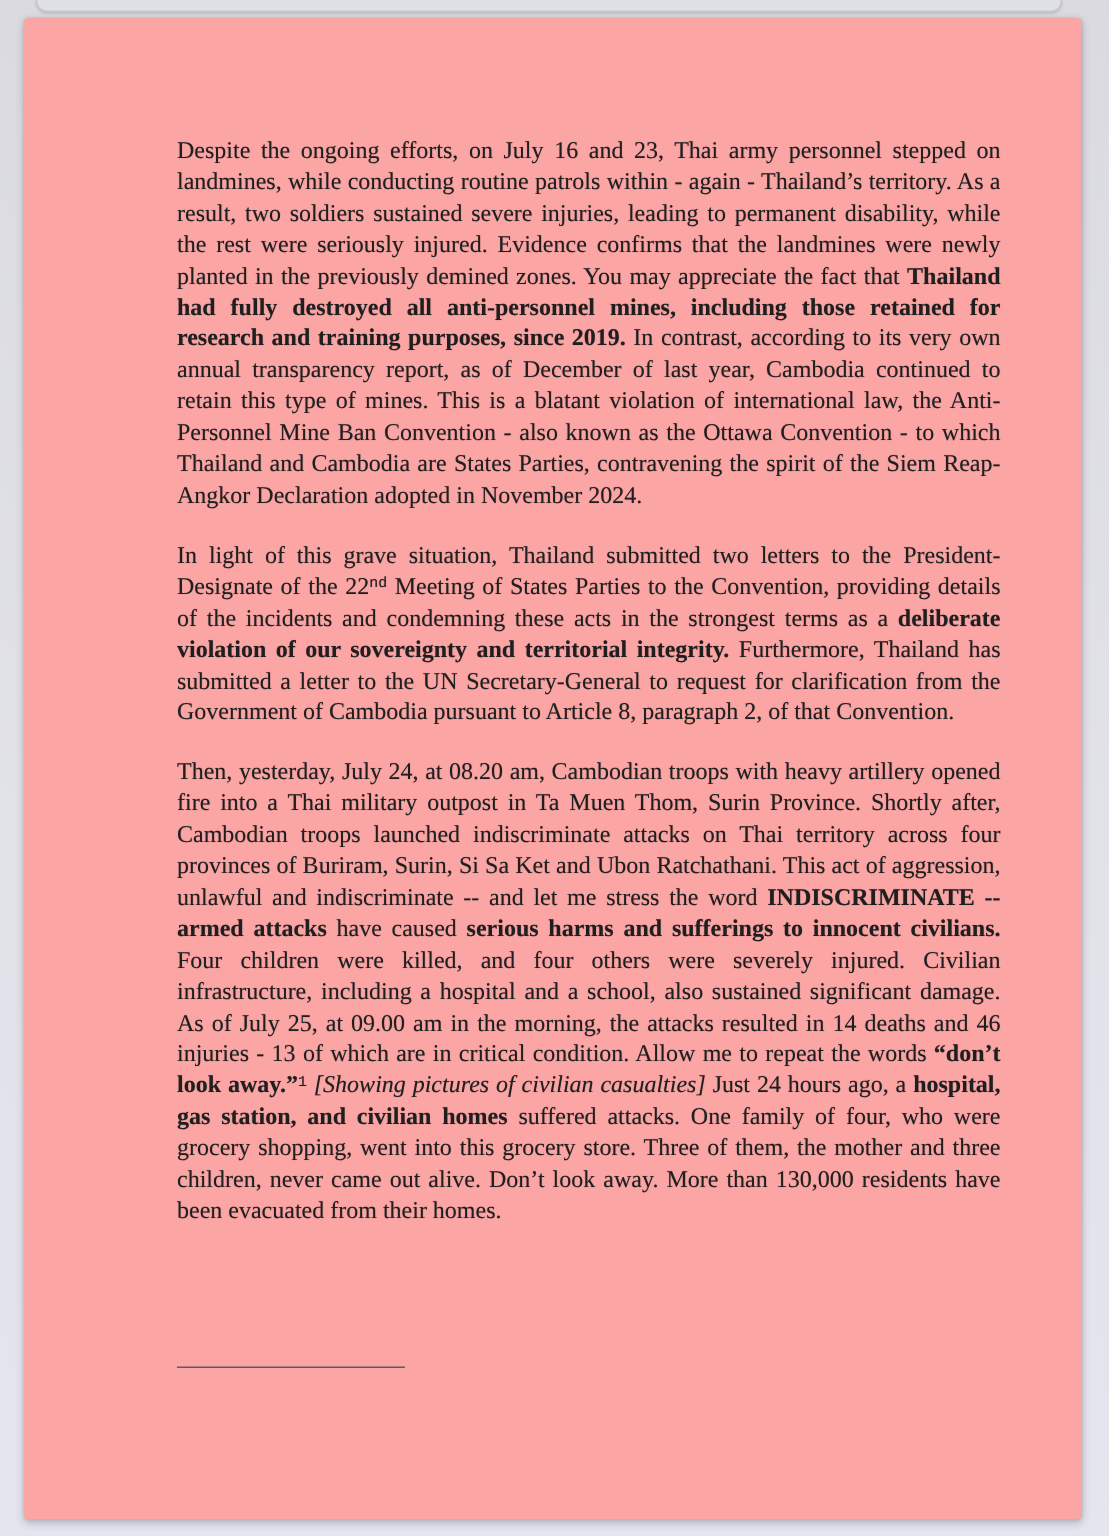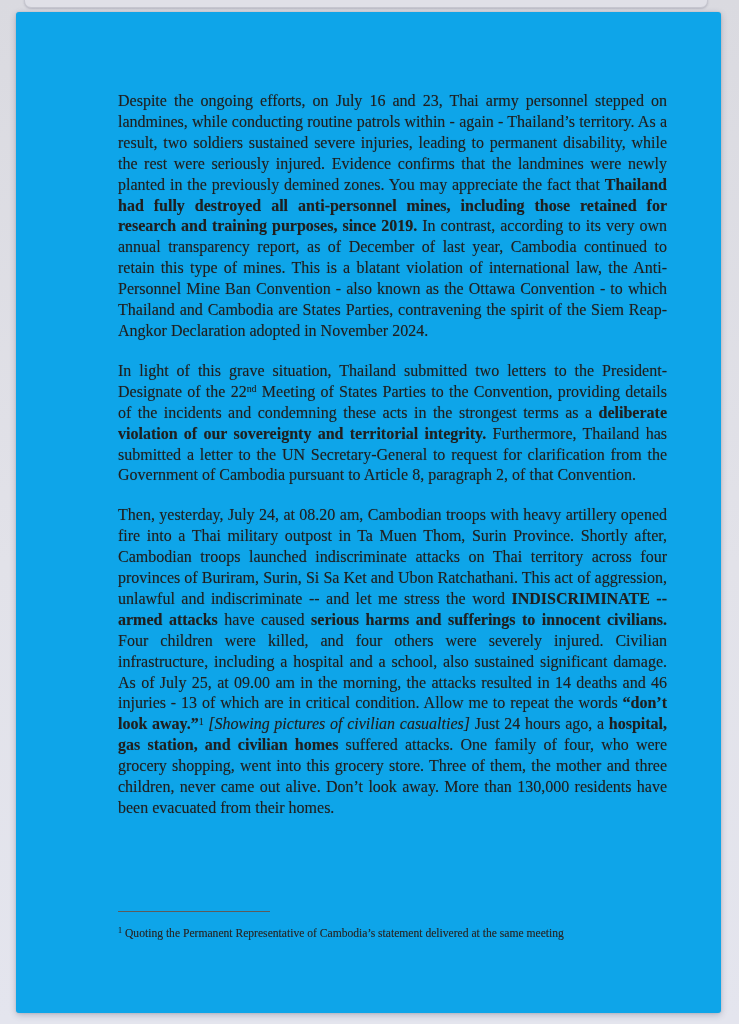--- a/index.html
+++ b/index.html
@@ -27,21 +27,21 @@
     border: 1px solid #c7c7d0;
     border-radius: 7px;
     box-shadow: 0 1px 2px rgba(90,90,110,0.25);
   }
   .sheet {
     position: absolute;
     left: 16px;
     top: 12px;
     width: 705px;
     height: 1001px;
-    background: #0ea5e9;
+    background: #fca5a5;
     border-radius: 3px;
     box-shadow: 0 0 2px rgba(0,0,0,0.12), 0 2px 6px rgba(70,70,95,0.30);
   }
   .content {
     position: absolute;
     left: 102px;
     top: 79px;
     width: 549px;
     color: #1f1f1f;
     font-size: 16px;
@@ -55,20 +55,21 @@
   .content p:last-of-type {
     margin-bottom: 18px;
   }
   .run.b { font-weight: bold; }
   .run.i { font-style: italic; }
   .run.sup {
     font-size: 62%;
     position: relative;
     top: -0.45em;
     line-height: 0;
+    font-family: Liberation Mono, monospace;
   }
   .footnote-block {
     position: absolute;
     left: 102px;
     top: 899px;
     width: 549px;
   }
   .footnote-divider {
     width: 152px;
     height: 0;
@@ -99,19 +100,16 @@
   <div class="sheet">
 
     <div class="content">
       <p><span class="run">Despite the ongoing efforts, on July 16 and 23, Thai army personnel stepped on landmines, while conducting routine patrols within - again - Thailand’s territory. As a result, two soldiers sustained severe injuries, leading to permanent disability, while the rest were seriously injured. Evidence confirms that the landmines were newly planted in the previously demined zones. You may appreciate the fact that </span><span class="run b">Thailand had fully destroyed all anti-personnel mines, including those retained for research and training purposes, since 2019.</span><span class="run"> In contrast, according to its very own annual transparency report, as of December of last year, Cambodia continued to retain this type of mines. This is a blatant violation of international law, the Anti-Personnel Mine Ban Convention - also known as the Ottawa Convention - to which Thailand and Cambodia are States Parties, contravening the spirit of the Siem Reap-Angkor Declaration adopted in November 2024.</span></p>
       <p><span class="run">In light of this grave situation, Thailand submitted two letters to the President-Designate of the 22</span><span class="run sup">nd</span><span class="run"> Meeting of States Parties to the Convention, providing details of the incidents and condemning these acts in the strongest terms as a </span><span class="run b">deliberate violation of our sovereignty and territorial integrity.</span><span class="run"> Furthermore, Thailand has submitted a letter to the UN Secretary-General to request for clarification from the Government of Cambodia pursuant to Article 8, paragraph 2, of that Convention.</span></p>
       <p><span class="run">Then, yesterday, July 24, at 08.20 am, Cambodian troops with heavy artillery opened fire into a Thai military outpost in Ta Muen Thom, Surin Province. Shortly after, Cambodian troops launched indiscriminate attacks on Thai territory across four provinces of Buriram, Surin, Si Sa Ket and Ubon Ratchathani. This act of aggression, unlawful and indiscriminate -- and let me stress the word </span><span class="run b">INDISCRIMINATE -- armed attacks</span><span class="run"> have caused </span><span class="run b">serious harms and sufferings to innocent civilians.</span><span class="run"> Four children were killed, and four others were severely injured. Civilian infrastructure, including a hospital and a school, also sustained significant damage. As of July 25, at 09.00 am in the morning, the attacks resulted in 14 deaths and 46 injuries - 13 of which are in critical condition. Allow me to repeat the words </span><span class="run b">“don’t look away.”</span><span class="run sup">1</span><span class="run"> </span><span class="run i">[Showing pictures of civilian casualties]</span><span class="run"> Just 24 hours ago, a </span><span class="run b">hospital, gas station, and civilian homes</span><span class="run"> suffered attacks. One family of four, who were grocery shopping, went into this grocery store. Three of them, the mother and three children, never came out alive. Don’t look away. More than 130,000 residents have been evacuated from their homes.</span></p>
     </div>
 
     <div class="footnote-block">
       <div class="footnote-divider"></div>
-      <div class="footnote">
-        <span class="fn-marker">1</span><span>Quoting the Permanent Representative of Cambodia’s statement delivered at the same meeting</span>
-      </div>
     </div>
 
   </div>
 </div>
 
 </body></html>

